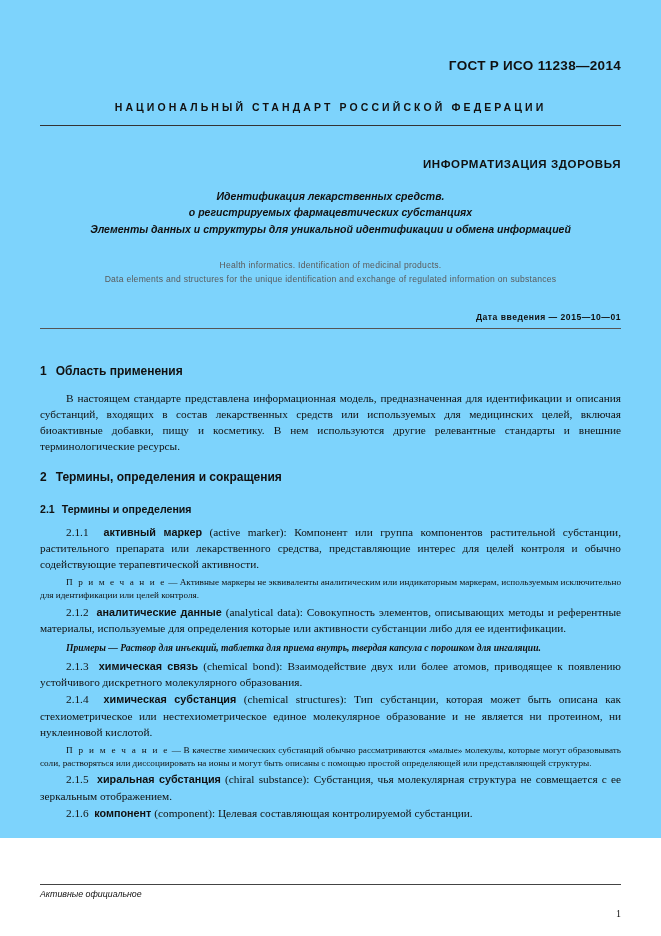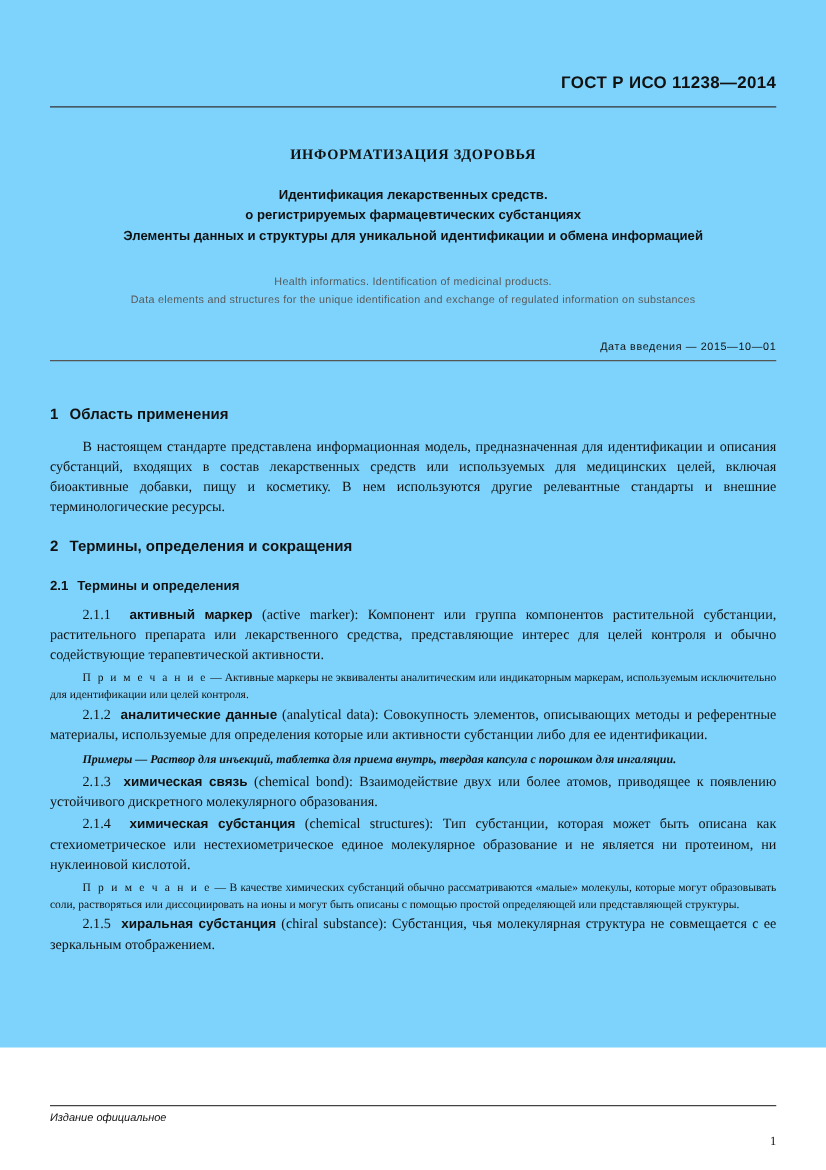--- a/index.html
+++ b/index.html
@@ -56,47 +56,49 @@
   .rule.thin {
     border-top: 1px solid #555;
   }
 
   
   .title-block {
     margin-top: 32px;
     text-align: center;
   }
   .title-main {
-    font-family: Liberation Serif, serif;
+    font-family: Liberation Sans, sans-serif;
     font-weight: bold;
     font-size: 11.5px;
     letter-spacing: 0.6px;
     color: #111;
+    text-align: right;
   }
   .subtitle-group {
     margin-top: 18px;
     font-family: "Liberation Sans", sans-serif;
     font-weight: bold;
     font-size: 10.5px;
     line-height: 1.55;
     color: #111;
+    font-style: italic;
   }
   .eng-group {
     margin-top: 22px;
     font-family: "Liberation Sans", sans-serif;
     font-size: 8.6px;
     line-height: 1.6;
     color: #5a5a5a;
     letter-spacing: 0.25px;
   }
   .date-intro {
     margin-top: 26px;
     text-align: right;
     font-family: "Liberation Sans", sans-serif;
-    font-weight: normal;
+    font-weight: bold;
     font-size: 8.6px;
     letter-spacing: 0.5px;
     color: #111;
   }
   .rule2 {
     margin-top: 6px;
     border-top: 1px solid #333;
   }
 
   
@@ -181,20 +183,21 @@
   }
 </style>
 </head>
 <body>
 
 <div class="page">
   <div class="content">
 
     <div class="gost-code">ГОСТ Р ИСО 11238—2014</div>
 
+    <div class="nat-standard">НАЦИОНАЛЬНЫЙ СТАНДАРТ РОССИЙСКОЙ ФЕДЕРАЦИИ</div>
 
     <div class="rule"></div>
 
     <div class="title-block">
       <div class="title-main">ИНФОРМАТИЗАЦИЯ ЗДОРОВЬЯ</div>
       <div class="subtitle-group">
         <div>Идентификация лекарственных средств.</div>
         <div>о регистрируемых фармацевтических субстанциях</div>
         <div>Элементы данных и структуры для уникальной идентификации и обмена информацией</div>
       </div>
@@ -245,20 +248,23 @@
         <span class="clause-num">2.1.4</span>&nbsp;&nbsp;<span class="term">химическая субстанция</span>&nbsp;<span>(chemical structures)</span><span>: Тип субстанции, которая может быть описана как стехиометрическое или нестехиометрическое единое молекулярное образование и не является ни протеином, ни нуклеиновой кислотой.</span>
       </p>
       <p class="note">
         <span class="lead">П р и м е ч а н и е</span><span> — В качестве химических субстанций обычно рассматриваются «малые» молекулы, которые могут образовывать соли, растворяться или диссоциировать на ионы и могут быть описаны с помощью простой определяющей или представляющей структуры.</span>
       </p>
 
       <p>
         <span class="clause-num">2.1.5</span>&nbsp;&nbsp;<span class="term">хиральная субстанция</span>&nbsp;<span>(chiral substance)</span><span>: Субстанция, чья молекулярная структура не совмещается с ее зеркальным отображением.</span>
       </p>
 
+      <p>
+        <span class="clause-num">2.1.6</span>&nbsp;&nbsp;<span class="term">компонент</span>&nbsp;<span>(component)</span><span>: Целевая составляющая контролируемой субстанции.</span>
+      </p>
 
     </div>
   </div>
 
   <div class="footer-rule"></div>
-  <div class="footer-text">Издание официальное</div>
+  <div class="footer-text">Активные официальное</div>
   <div class="page-num">1</div>
 </div>
 
 </body></html>

